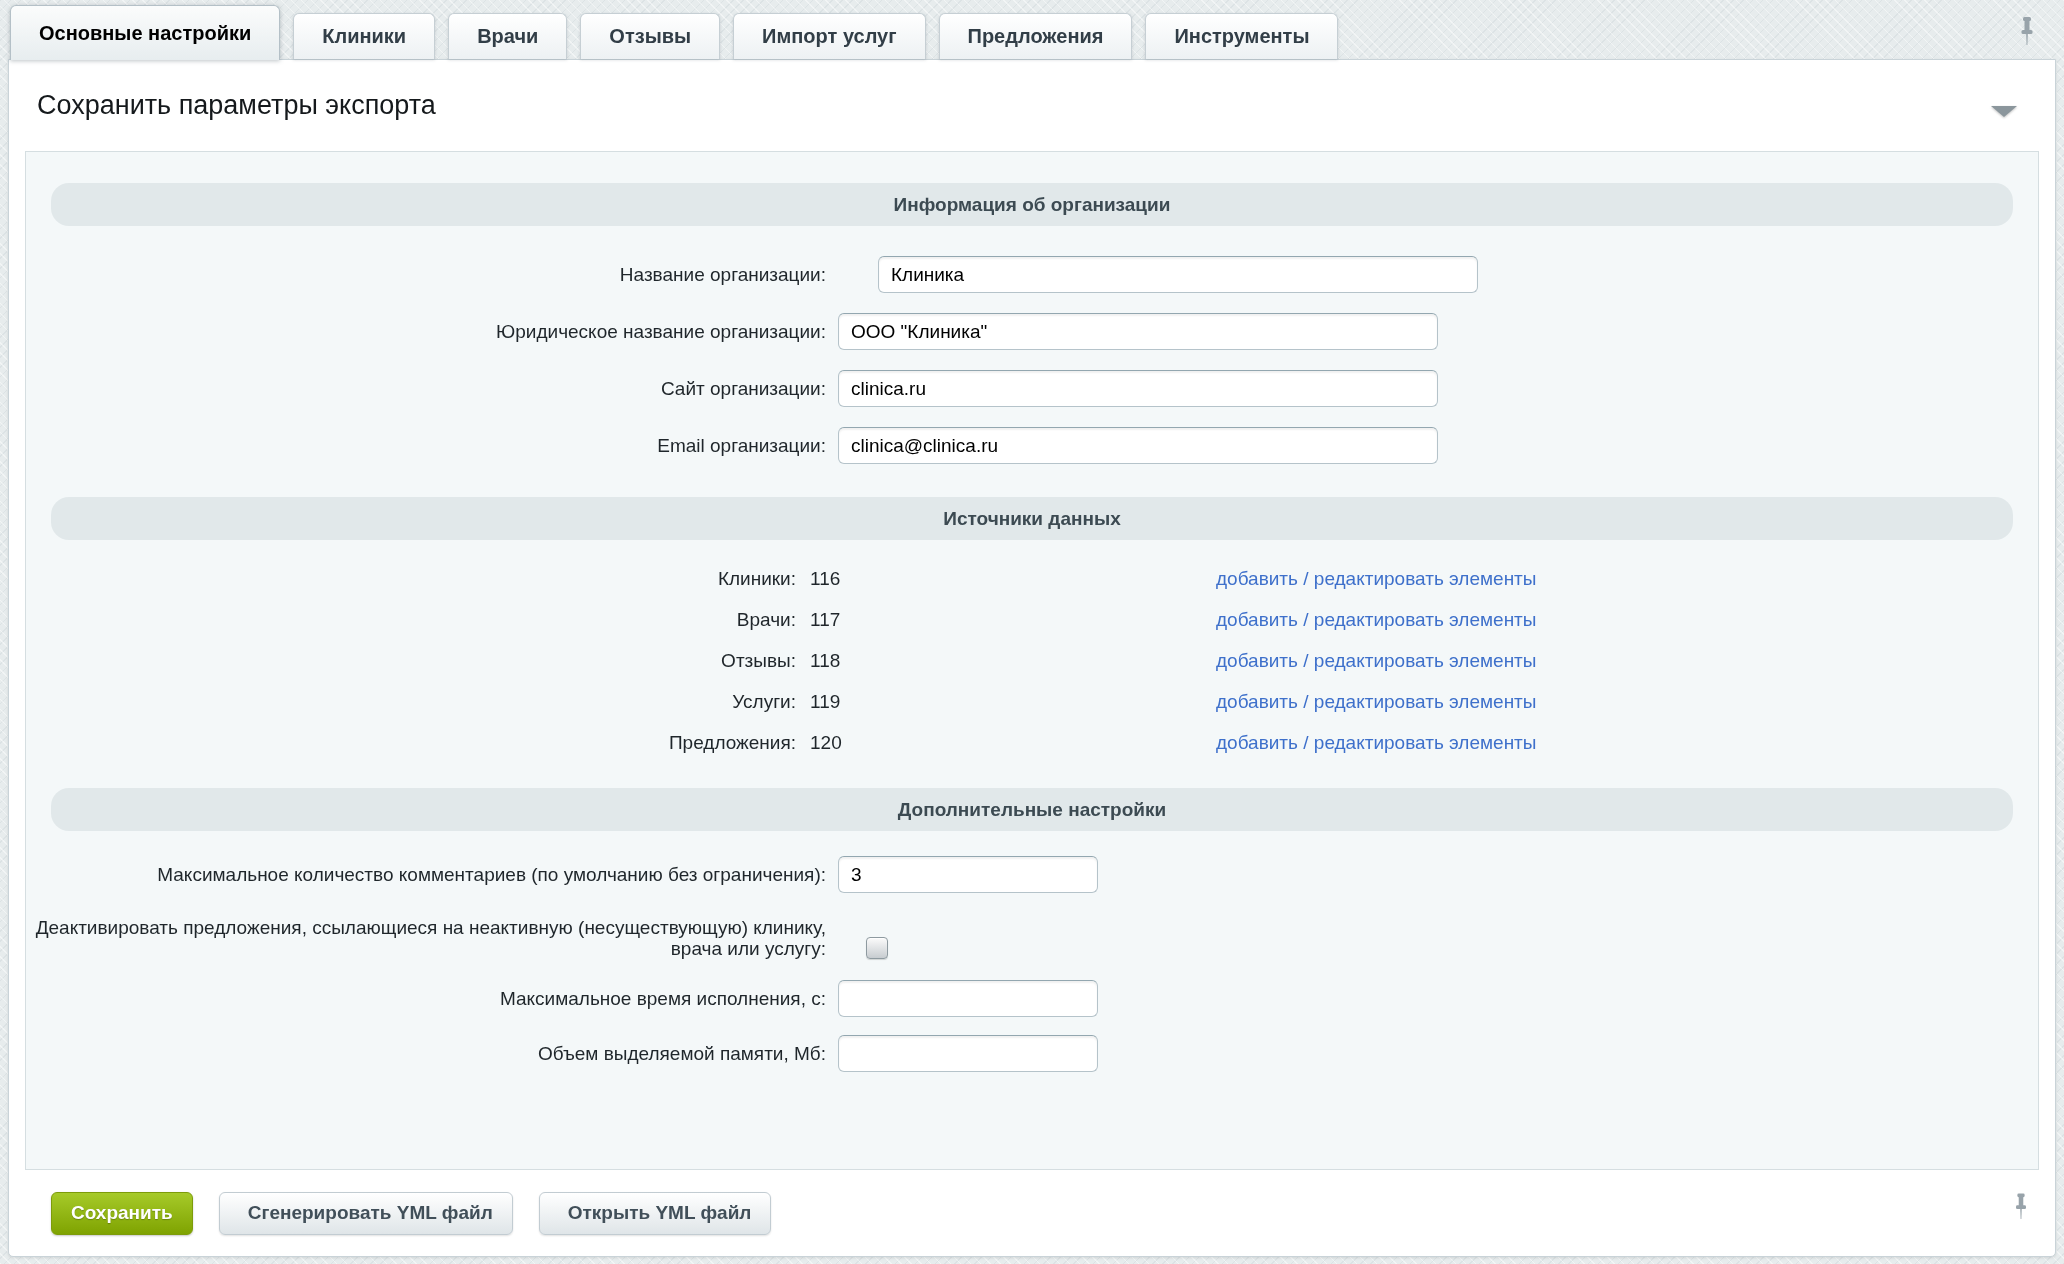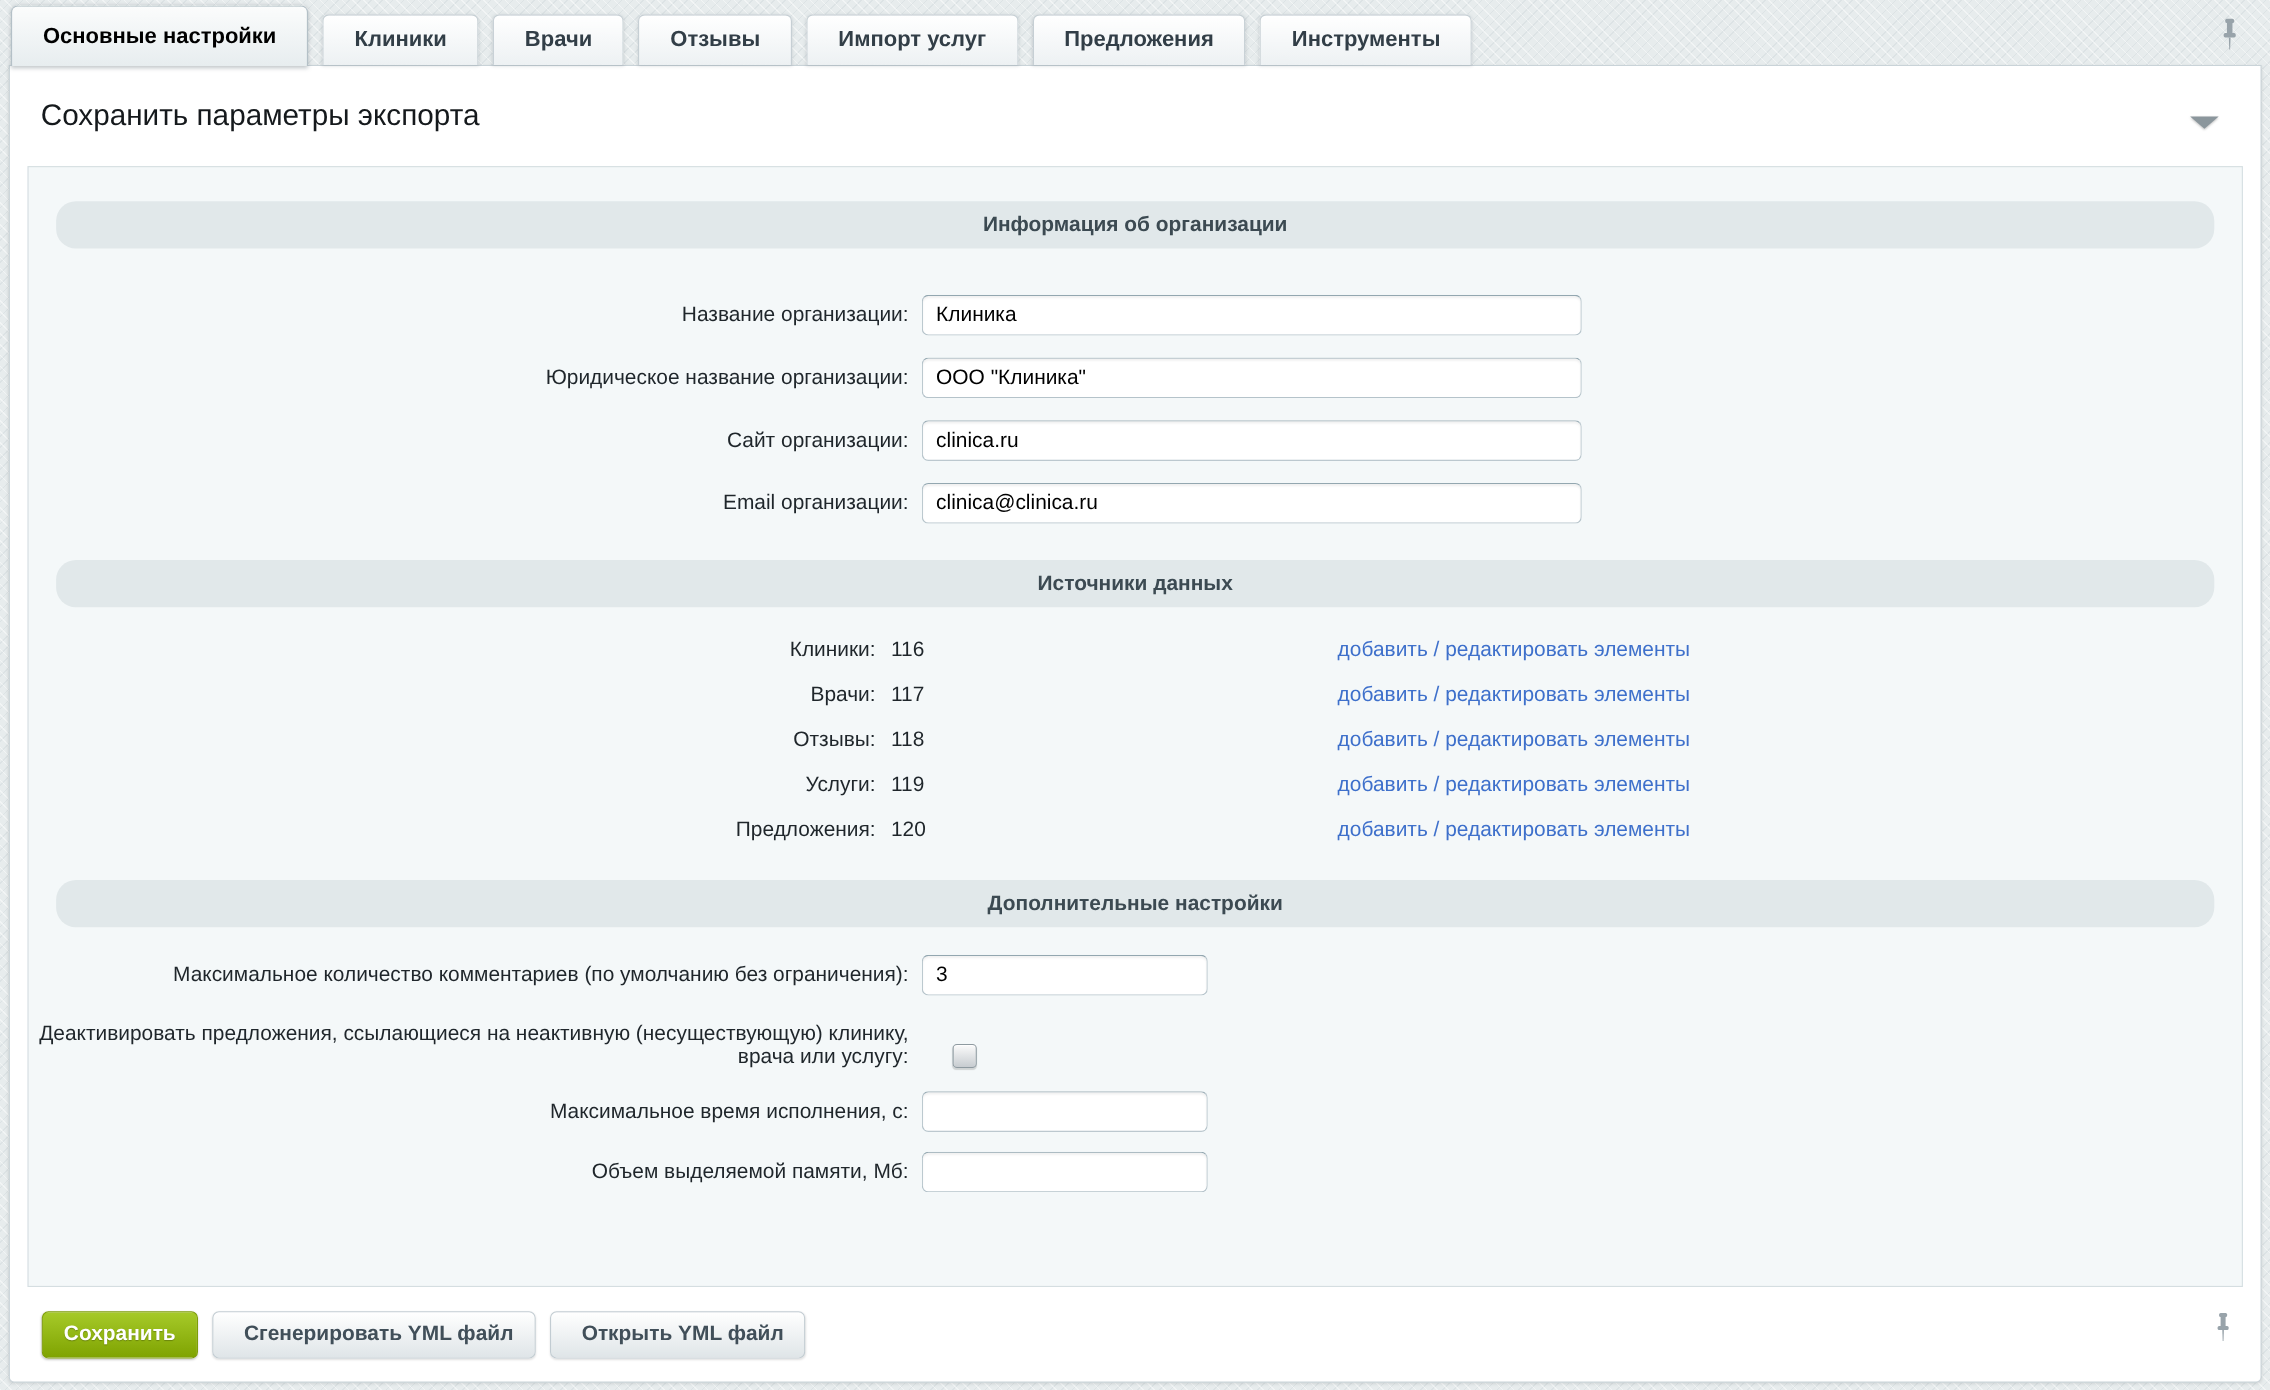--- a/index.html
+++ b/index.html
@@ -48,21 +48,21 @@
   .form-box { position:absolute; top:91px; left:16px; right:16px; bottom:86px;
               background:#f4f8f9; border:1px solid #d5dee1; overflow:hidden; }
 
   .section-bar { height:43px; margin:31px 25px 0;
                  background:#e1e8ea; display:flex; align-items:center; justify-content:center;
                  font-size:19px; font-weight:700; color:#3c4a52;border-radius:18px; }
   .section-bar.mt33 { margin-top:33px; }
   .section-bar.mt34 { margin-top:34px; }
 
   .field-row { display:flex; align-items:center; margin-top:20px; }
-  .field-row.first { margin-top:42px; }
+  .field-row.first { margin-top:30px;gap:40px; }
   .lbl { width:800px; text-align:right; font-size:19px; color:#1f262b; line-height:21px; }
   .inp { width:600px; height:37px; margin-left:12px;
          border:1px solid #b5c3ca; border-top-color:#93a7b0; border-radius:6px;
          background:#fff; font-family:"Liberation Sans",sans-serif; font-size:19px;
          color:#000; padding:0 12px; box-shadow:inset 0 2px 2px rgba(0,0,0,0.06); }
   .inp.small { width:260px; }
 
   .src-row { position:relative; display:flex; margin-top:19px; font-size:19px; color:#1f262b; }
   .src-row.first { margin-top:28px; }
   .src-lbl { width:770px; text-align:right; }
@@ -77,21 +77,21 @@
               cursor:pointer; }
   .mt18 { margin-top:18px; }
   .mt21 { margin-top:21px; }
   .mt25 { margin-top:25px; }
 
   
   .footer { position:absolute; left:0; right:0; bottom:0; height:86px;
             display:flex; align-items:center; padding-left:29px; gap:13px; }
   .btn { height:43px; padding:0 19px; display:flex; align-items:center;
          border-radius:6px; font-size:19px; font-weight:700; cursor:pointer;
-         font-family:"Liberation Sans",sans-serif; white-space:nowrap; }
+         font-family:"Liberation Sans",sans-serif; white-space:nowrap;margin-left:13px; }
   .btn-green { background:linear-gradient(#a6ca29,#7fa301); border:1px solid #7d9c0a;
                color:#fff; text-shadow:0 1px 1px rgba(0,0,0,0.25);
                box-shadow:0 1px 2px rgba(0,0,0,0.22); }
   .btn-gray { background:linear-gradient(#ffffff,#dfe5e8); border:1px solid #c2ccd2;
               color:#414f59; box-shadow:0 1px 2px rgba(0,0,0,0.12);padding-left:28px; }
   .pin-bottom { position:absolute; right:24px; top:22px; }
 </style>
 </head>
 <body>
 

